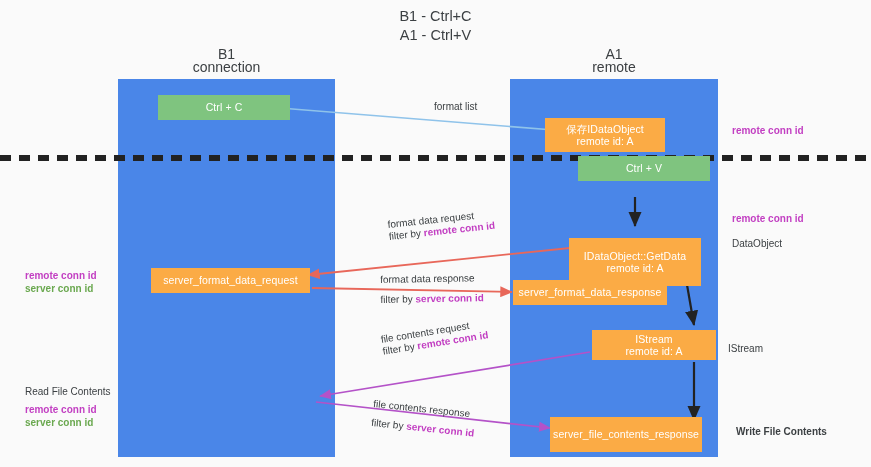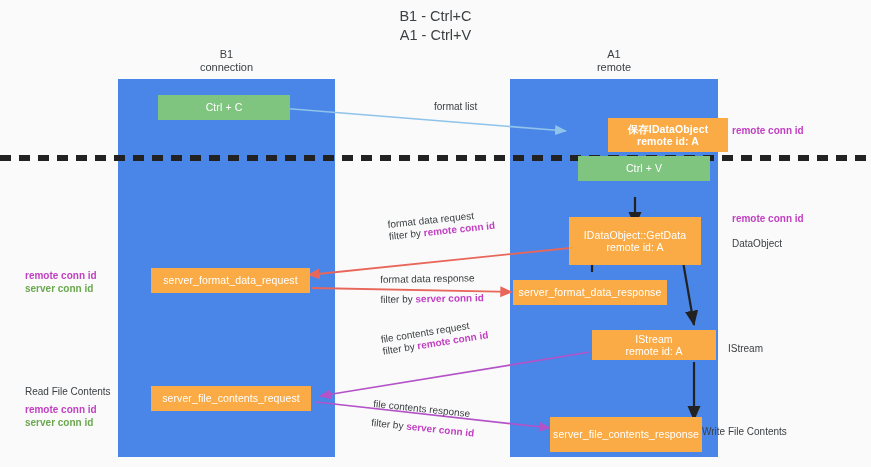--- a/index.html
+++ b/index.html
@@ -18,21 +18,21 @@
   .title{
     position:absolute;left:0;top:7px;width:871px;
     text-align:center;
     font-size:14.5px;color:#3c4043;line-height:19px;
     white-space:pre;
   }
 
   
   .lane-head{
     position:absolute;text-align:center;
-    font-size:11px;color:#3c4043;line-height:13px;
+    font-size:14px;color:#3c4043;line-height:13px;
     white-space:pre;
   }
 
   
   .lane{position:absolute;background:#4a86e8;}
 
   
   .divider{
     position:absolute;left:0;top:155px;width:871px;height:6px;
   }
@@ -126,36 +126,35 @@
 
     <line x1="590" y1="352" x2="320" y2="396" stroke="#b452c8" stroke-width="1.7" marker-end="url(#ah-purple)"></line>
 
     <line x1="316" y1="402" x2="550" y2="428" stroke="#b452c8" stroke-width="1.7" marker-end="url(#ah-purple)"></line>
 
     <path d="M694,362 L694,420" fill="none" stroke="#222222" stroke-width="2.2" marker-end="url(#ah-black)"></path>
   </svg>
 
   <div class="node green" style="left:158px;top:95px;width:132px;height:25px;">Ctrl + C</div>
 
-  <div class="node orange" style="left:608px;top:118px;width:120px;height:34px;font-weight:bold;">保存IDataObject
+  <div class="node orange" style="left:545px;top:118px;width:120px;height:34px;">保存IDataObject
 remote id: A</div>
 
   <div class="node green" style="left:578px;top:156px;width:132px;height:25px;">Ctrl + V</div>
 
-  <div class="node orange" style="left:569px;top:217px;width:132px;height:48px;">IDataObject::GetData
+  <div class="node orange" style="left:569px;top:238px;width:132px;height:48px;">IDataObject::GetData
 remote id: A</div>
 
   <div class="node orange" style="left:151px;top:268px;width:159px;height:25px;">server_format_data_request</div>
 
   <div class="node orange" style="left:513px;top:280px;width:154px;height:25px;">server_format_data_response</div>
 
   <div class="node orange" style="left:592px;top:330px;width:124px;height:30px;">IStream
 remote id: A</div>
 
-  <div class="node orange" style="left:151px;top:386px;width:160px;height:25px;">server_file_contents_request</div>
 
   <div class="node orange" style="left:550px;top:417px;width:152px;height:35px;">server_file_contents_response</div>
 
   <div class="edge-label" style="left:398px;top:101px;padding-left:36px;">
     <span>format list</span>
   </div>
 
   <div class="edge-label" style="left:387px;top:219px;transform:rotate(-6deg);transform-origin:0 0;">
     <div>format data request</div>
     <div><span>filter by </span><span class="hl-remote">remote conn id</span></div>
@@ -180,15 +179,15 @@
   <div class="side server" style="left:25px;top:282px;">server conn id</div>
 
   <div class="side plain" style="left:25px;top:385px;">Read File Contents</div>
   <div class="side remote" style="left:25px;top:403px;">remote conn id</div>
   <div class="side server" style="left:25px;top:416px;">server conn id</div>
 
   <div class="side remote" style="left:732px;top:124px;">remote conn id</div>
   <div class="side remote" style="left:732px;top:212px;">remote conn id</div>
   <div class="side right-plain" style="left:732px;top:237px;">DataObject</div>
   <div class="side right-plain" style="left:728px;top:342px;">IStream</div>
-  <div class="side right-plain" style="left:702px;top:425px;">Write File Contents</div>
+  <div class="side right-plain" style="left:736px;top:425px;font-weight:bold;">Write File Contents</div>
 
 </div>
 
 </body></html>

